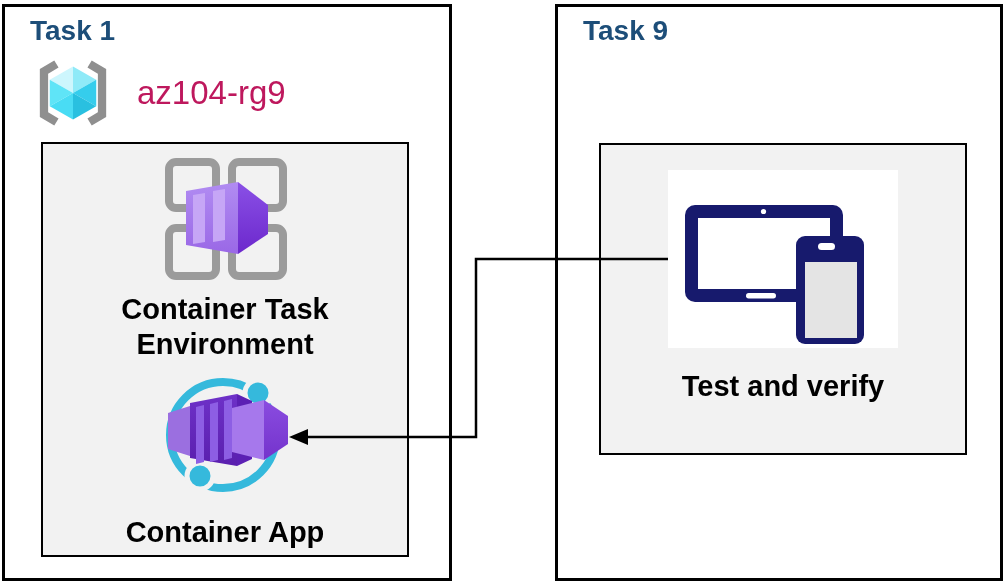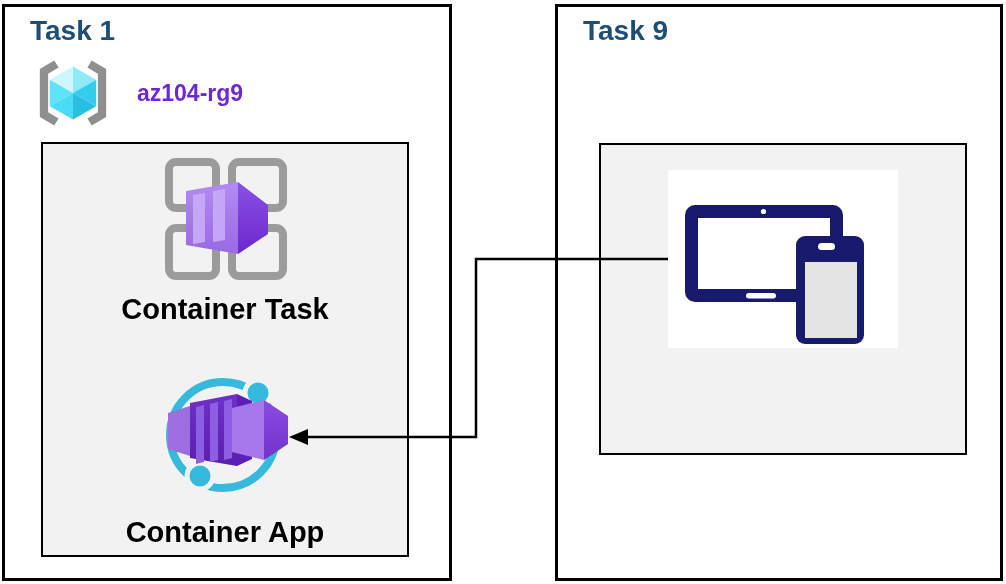--- a/index.html
+++ b/index.html
@@ -7,21 +7,21 @@
   .canvas { position:relative; width:1006px; height:584px; background:#ffffff; overflow:hidden; }
 
   .task-box { position:absolute; top:4px; height:577px; border:3px solid #000; background:#fff; }
   .task1 { left:2px;  width:450px; }
   .task2 { left:555px; width:448px; }
 
   .task-title { position:absolute; left:25px; top:8px; font-size:28px; font-weight:700; color:#1d4e79; }
 
   .rg-row { position:absolute; left:26px; top:52px; display:flex; align-items:center; gap:22px; }
   .rg-row svg { display:block; }
-  .rg-name { font-size:23px; font-weight:700; color:#6d28d9; }
+  .rg-name { font-size:33px; font-weight:400; color:#be185d; }
 
   .panel { position:absolute; background:#f2f2f2; border:2px solid #000; }
   .panel-t1 { left:36px; top:135px; width:368px; height:415px; }
   .panel-t2 { left:41px; top:136px; width:368px; height:312px; }
 
   .abs { position:absolute; }
   .node-label { position:absolute; left:0; width:100%; text-align:center;
                 font-size:29px; font-weight:700; color:#000; line-height:35px; }
 
   .env-icon   { left:122px; top:14px;  width:122px; height:122px; }
@@ -74,20 +74,21 @@
         <rect x="67" y="4" width="51" height="46" rx="7" fill="none" stroke="#9b9b9b" stroke-width="8"></rect>
         <rect x="4" y="70" width="47" height="48" rx="7" fill="none" stroke="#9b9b9b" stroke-width="8"></rect>
         <rect x="67" y="70" width="51" height="48" rx="7" fill="none" stroke="#9b9b9b" stroke-width="8"></rect>
         <polygon points="73,24 103,47 103,76 73,96" fill="url(#envR)"></polygon>
         <polygon points="21,33 73,24 73,96 21,87" fill="url(#envL)"></polygon>
         <polygon points="28,37 40,35 40,84 28,86" fill="#c6a6f6"></polygon>
         <polygon points="48,33 60,31 60,82 48,84" fill="#c6a6f6"></polygon>
       </svg>
       <div class="node-label env-label">
         <div>Container Task</div>
+        <div>Environment</div>
       </div>
 
       <svg class="abs app-icon" viewBox="0 0 136 120">
         <defs>
           <linearGradient id="appC" x1="0" y1="0" x2="0" y2="1">
             <stop offset="0" stop-color="#6e31c8"></stop>
               <stop offset="1" stop-color="#5a1fae"></stop>
           </linearGradient>
           <linearGradient id="appR" x1="0" y1="0" x2="0" y2="1">
             <stop offset="0" stop-color="#8a4ce0"></stop>
@@ -118,20 +119,21 @@
         <svg viewBox="0 0 230 178">
           <rect x="17" y="35" width="158" height="97" rx="10" fill="#171a6d"></rect>
           <rect x="30" y="48" width="132" height="71" fill="#ffffff"></rect>
           <circle cx="95.5" cy="41.5" r="2.6" fill="#ffffff"></circle>
           <rect x="78" y="123" width="30" height="5.5" rx="2.7" fill="#ffffff"></rect>
           <rect x="128" y="66" width="68" height="108" rx="9" fill="#171a6d"></rect>
           <rect x="137" y="92" width="52" height="76" fill="#e4e4e4"></rect>
           <rect x="150" y="73" width="17" height="7" rx="3.5" fill="#ffffff"></rect>
         </svg>
       </div>
+      <div class="node-label verify-label">Test and verify</div>
     </div>
   </div>
 
   <svg class="connector" viewBox="0 0 1006 584">
     <path d="M668,259 L476,259 L476,437 L306,437" fill="none" stroke="#000000" stroke-width="2.5"></path>
     <polygon points="289,437 308,429 308,445" fill="#000000"></polygon>
   </svg>
 
 </div>
 

